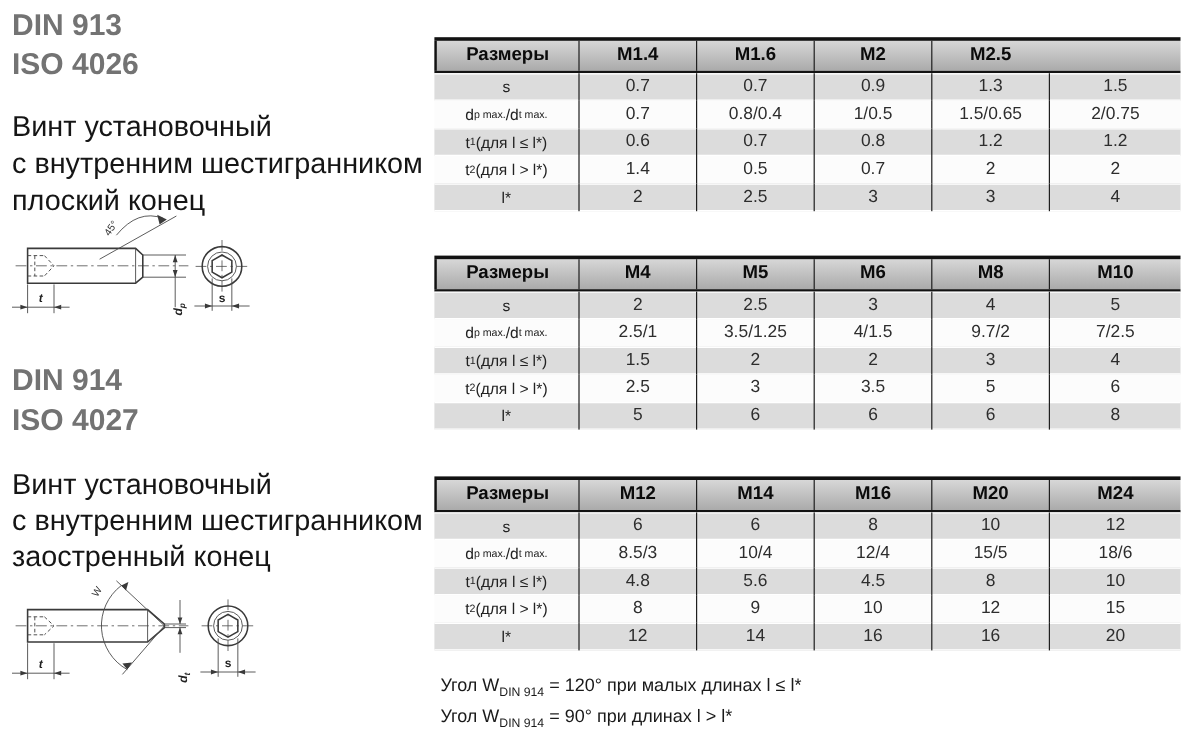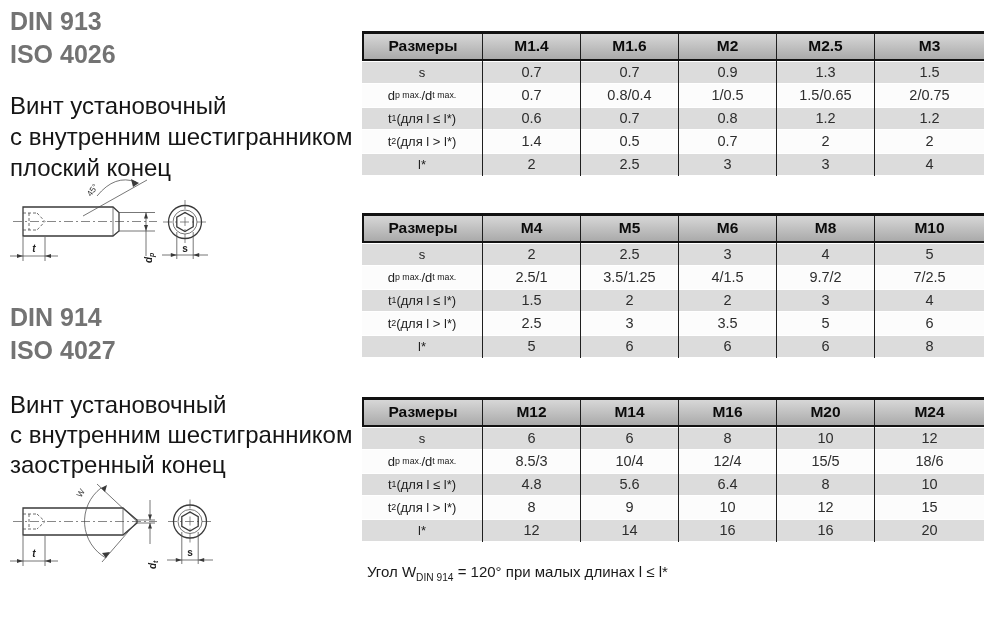--- a/index.html
+++ b/index.html
@@ -149,21 +149,20 @@
     <text class="dtext" x="185" y="82" text-anchor="middle">s</text>
   </svg>
 
   <div class="dtable" style="top:31px;">
       <div class="trow thead">
         <div class="tcell tfirst">Размеры</div>
         <div class="tcell">M1.4</div>
         <div class="tcell">M1.6</div>
         <div class="tcell">M2</div>
         <div class="tcell">M2.5</div>
-        <div class="tcell">M3</div>
       </div>
       <div class="trow rg">
         <div class="tcell tfirst rlabel">s</div>
         <div class="tcell">0.7</div>
         <div class="tcell">0.7</div>
         <div class="tcell">0.9</div>
         <div class="tcell">1.3</div>
         <div class="tcell">1.5</div>
       </div>
       <div class="trow rw">
@@ -271,21 +270,21 @@
         <div class="tcell">8.5/3</div>
         <div class="tcell">10/4</div>
         <div class="tcell">12/4</div>
         <div class="tcell">15/5</div>
         <div class="tcell">18/6</div>
       </div>
       <div class="trow rg">
         <div class="tcell tfirst rlabel">t<sub>1</sub> (для l ≤ l*)</div>
         <div class="tcell">4.8</div>
         <div class="tcell">5.6</div>
-        <div class="tcell">6.4</div>
+        <div class="tcell">4.5</div>
         <div class="tcell">8</div>
         <div class="tcell">10</div>
       </div>
       <div class="trow rw">
         <div class="tcell tfirst rlabel">t<sub>2</sub> (для l &gt; l*)</div>
         <div class="tcell">8</div>
         <div class="tcell">9</div>
         <div class="tcell">10</div>
         <div class="tcell">12</div>
         <div class="tcell">15</div>
@@ -295,15 +294,16 @@
         <div class="tcell">12</div>
         <div class="tcell">14</div>
         <div class="tcell">16</div>
         <div class="tcell">16</div>
         <div class="tcell">20</div>
       </div>
     </div>
 
   <div class="footer">
     <div class="anote anote1">Угол W<sub>DIN 914</sub> = 120° при малых длинах l ≤ l*</div>
+    <div class="anote anote2">Угол W<sub>DIN 914</sub> = 90° при длинах l &gt; l*</div>
   </div>
 
 </div>
 
 </body></html>

